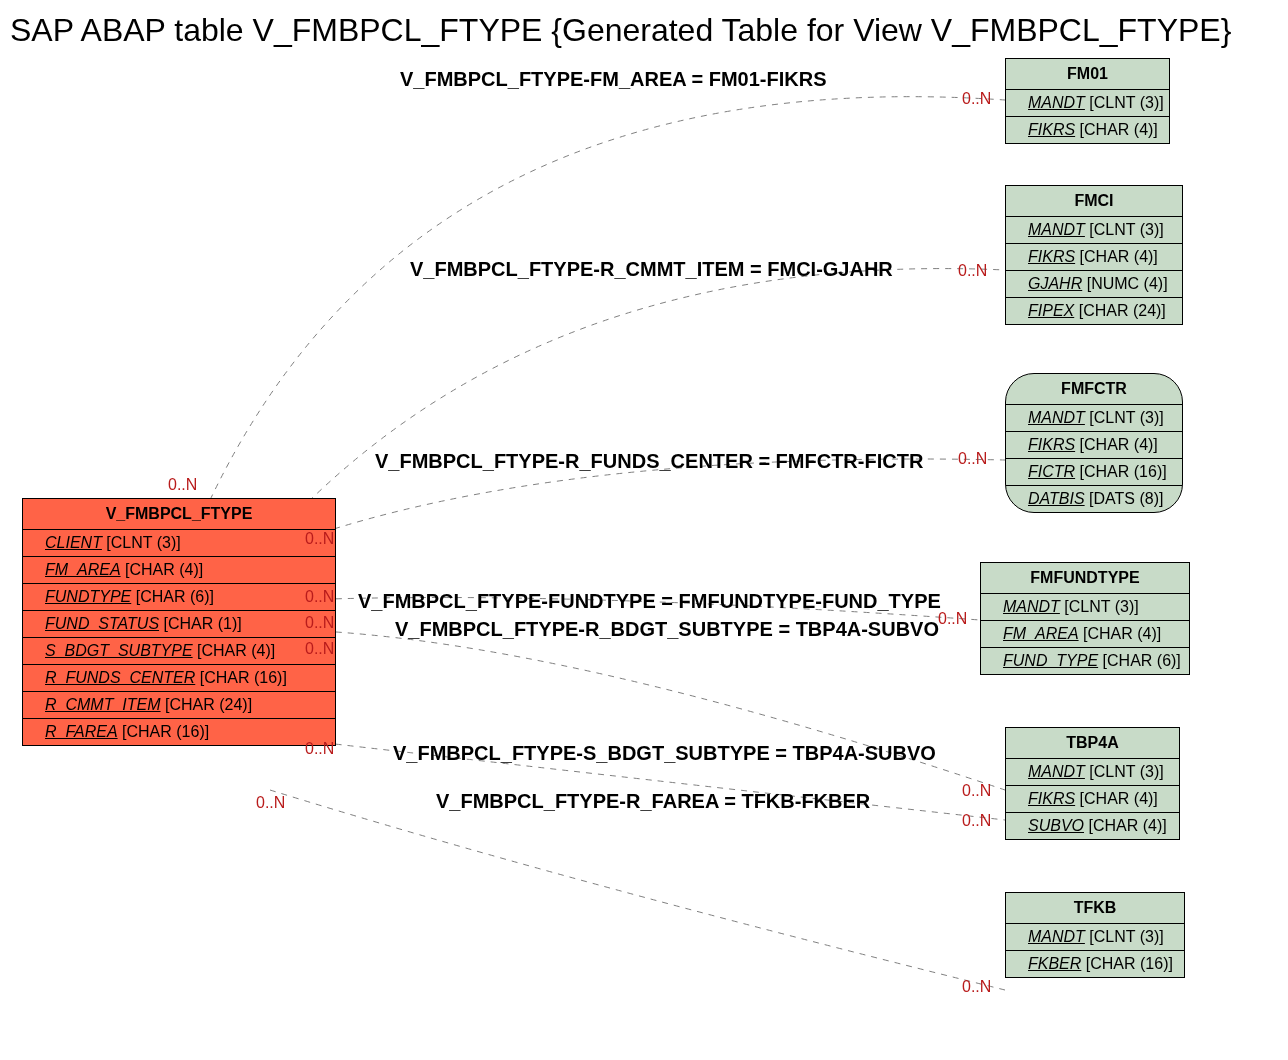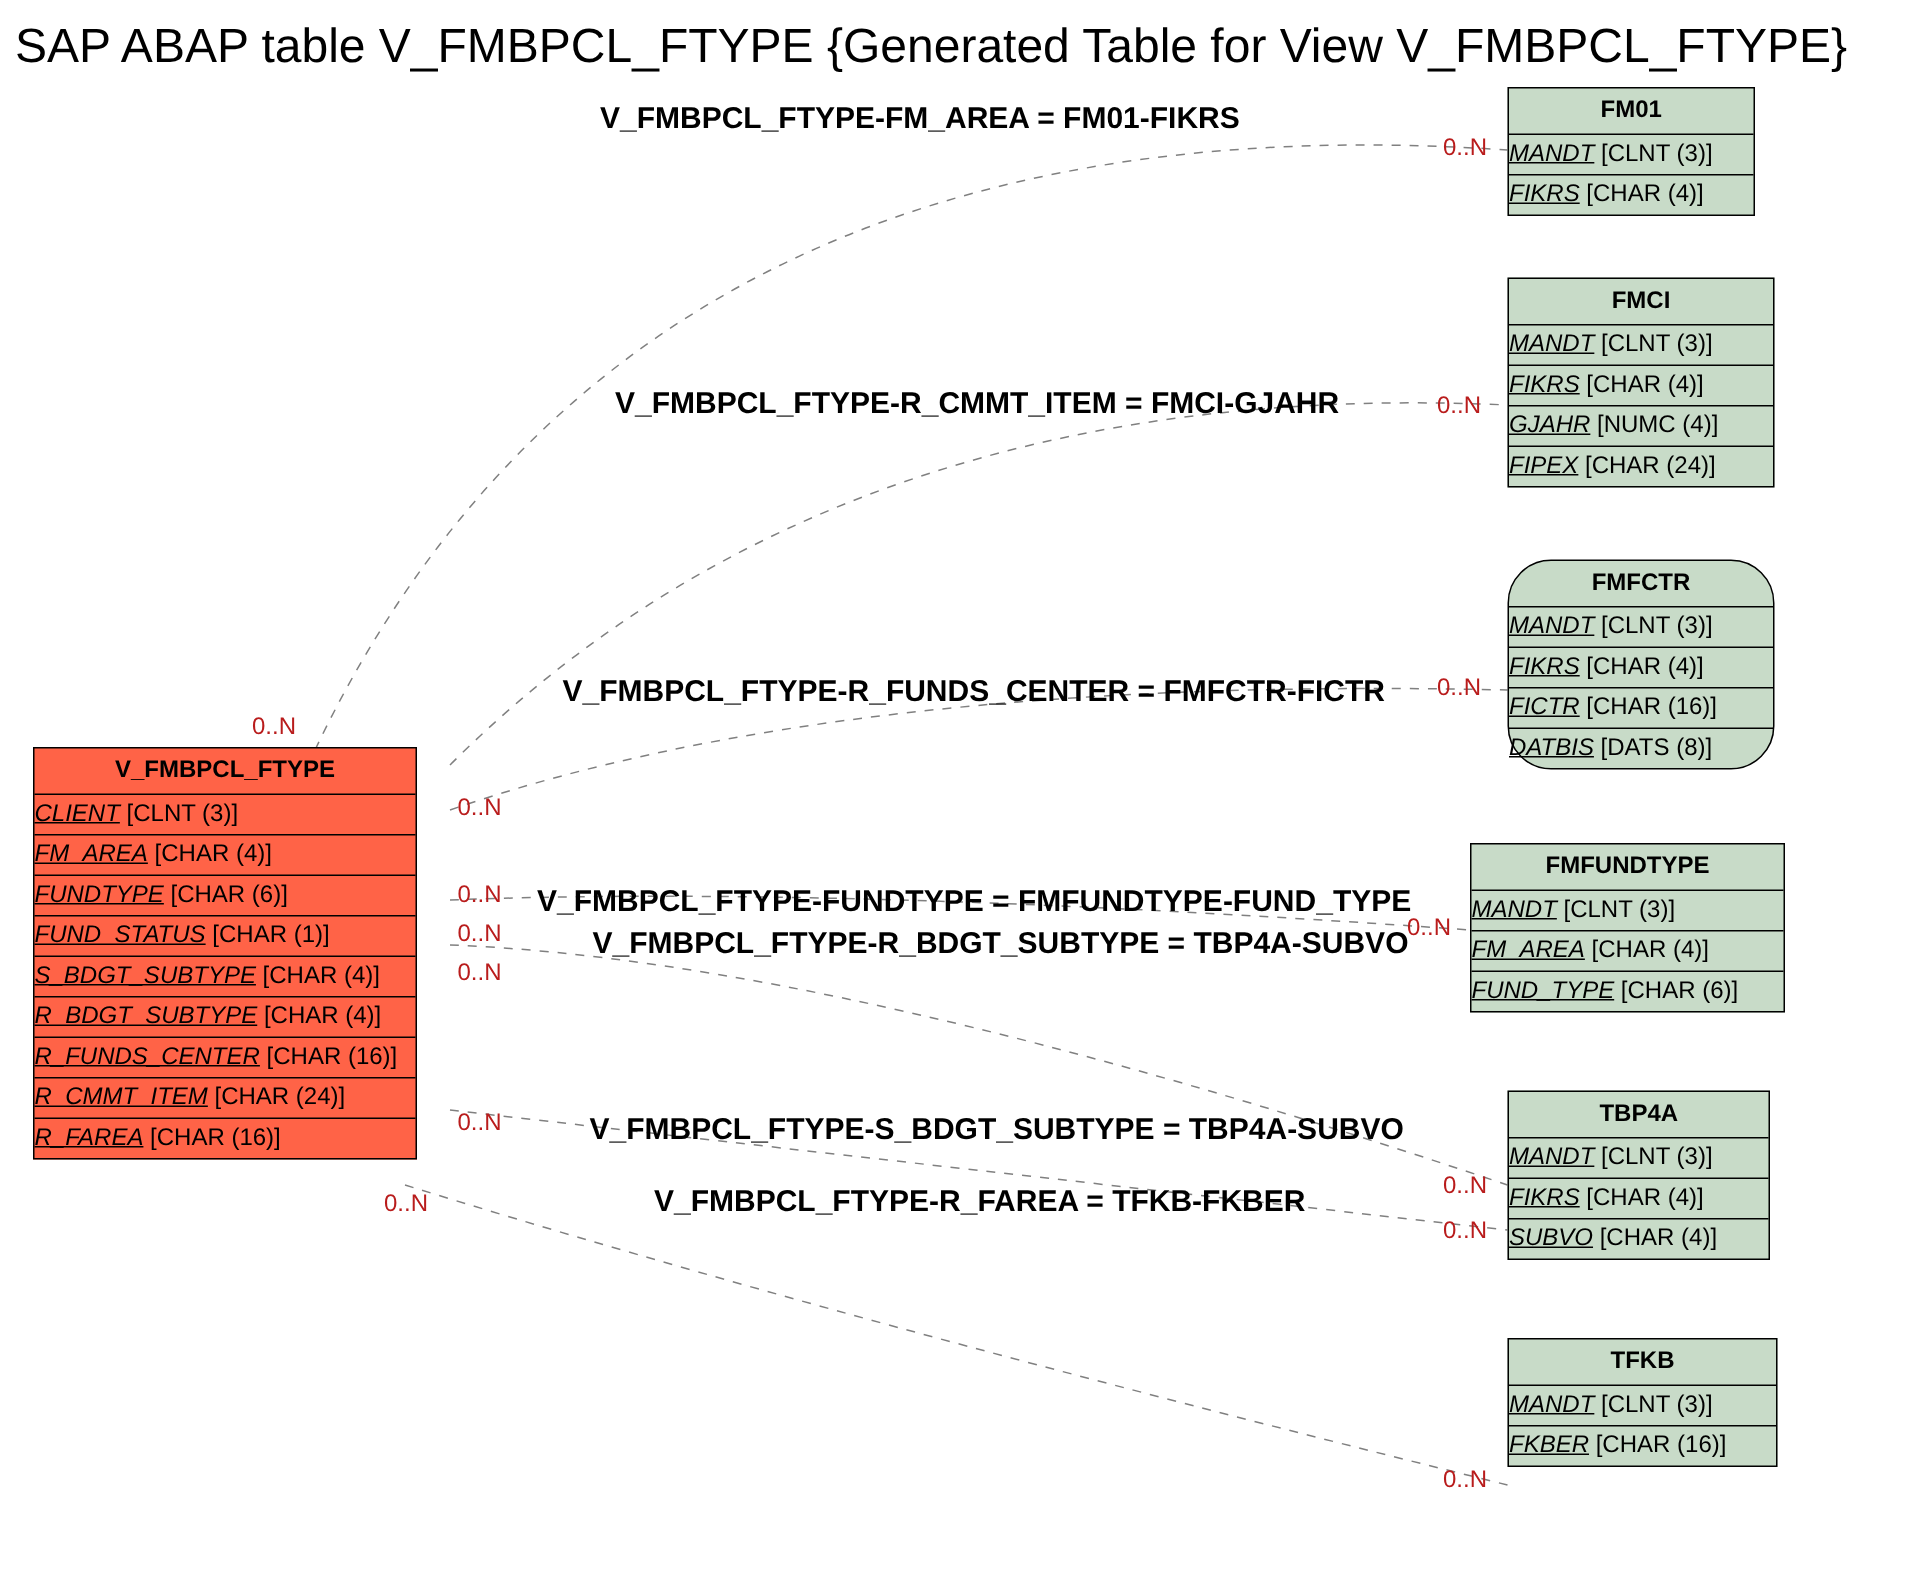--- a/index.html
+++ b/index.html
@@ -30,21 +30,21 @@
     border: 1px solid #000;
     font-size: 16px;
   }
   .entity .header {
     text-align: center;
     font-weight: bold;
     padding: 6px 10px;
     border-bottom: 1px solid #000;
   }
   .entity .field {
-    padding: 4px 0;
+    padding: 4px 22px;
     border-bottom: 1px solid #000;
     white-space: nowrap;
   }
   .entity .field:last-child { border-bottom: none; }
   .entity .field .fname {
     font-style: italic;
     text-decoration: underline;
   }
   .main-entity { background: #ff6347; }
   .ref-entity  { background: #c8dbc8; }
@@ -69,28 +69,27 @@
 <svg class="connections">
   <path d="M 210 500 Q 420 60 1005 100" stroke="#808080" stroke-dasharray="6,6" fill="none"></path>
   <path d="M 300 510 Q 560 250 1005 270" stroke="#808080" stroke-dasharray="6,6" fill="none"></path>
   <path d="M 300 540 Q 560 450 1005 460" stroke="#808080" stroke-dasharray="6,6" fill="none"></path>
   <path d="M 300 600 Q 560 590 980 620" stroke="#808080" stroke-dasharray="6,6" fill="none"></path>
   <path d="M 300 630 Q 560 640 1005 790" stroke="#808080" stroke-dasharray="6,6" fill="none"></path>
   <path d="M 300 740 Q 560 770 1005 820" stroke="#808080" stroke-dasharray="6,6" fill="none"></path>
   <path d="M 270 790 Q 560 880 1005 990" stroke="#808080" stroke-dasharray="6,6" fill="none"></path>
 </svg>
 
-<div class="entity main-entity" style="left:22px; top:498px; width:256px;">
+<div class="entity main-entity" style="left:22px; top:498px; width:314px;">
   <div class="header">V_FMBPCL_FTYPE</div>
   <div class="field"><span class="fname">CLIENT</span> <span>[CLNT (3)]</span></div>
   <div class="field"><span class="fname">FM_AREA</span> <span>[CHAR (4)]</span></div>
   <div class="field"><span class="fname">FUNDTYPE</span> <span>[CHAR (6)]</span></div>
   <div class="field"><span class="fname">FUND_STATUS</span> <span>[CHAR (1)]</span></div>
   <div class="field"><span class="fname">S_BDGT_SUBTYPE</span> <span>[CHAR (4)]</span></div>
-  <div class="field"><span class="fname">R_BDGT_SUBTYPE</span> <span>[CHAR (4)]</span></div>
   <div class="field"><span class="fname">R_FUNDS_CENTER</span> <span>[CHAR (16)]</span></div>
   <div class="field"><span class="fname">R_CMMT_ITEM</span> <span>[CHAR (24)]</span></div>
   <div class="field"><span class="fname">R_FAREA</span> <span>[CHAR (16)]</span></div>
 </div>
 
 <div class="entity ref-entity" style="left:1005px; top:58px; width:165px;">
   <div class="header">FM01</div>
   <div class="field"><span class="fname">MANDT</span> <span>[CLNT (3)]</span></div>
   <div class="field"><span class="fname">FIKRS</span> <span>[CHAR (4)]</span></div>
 </div>

